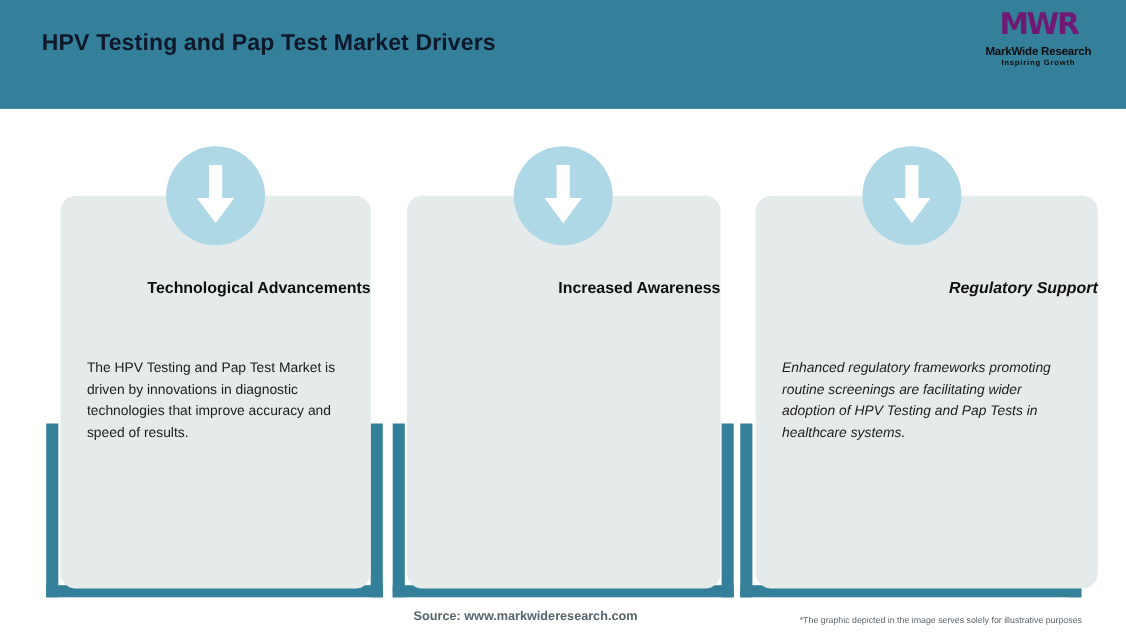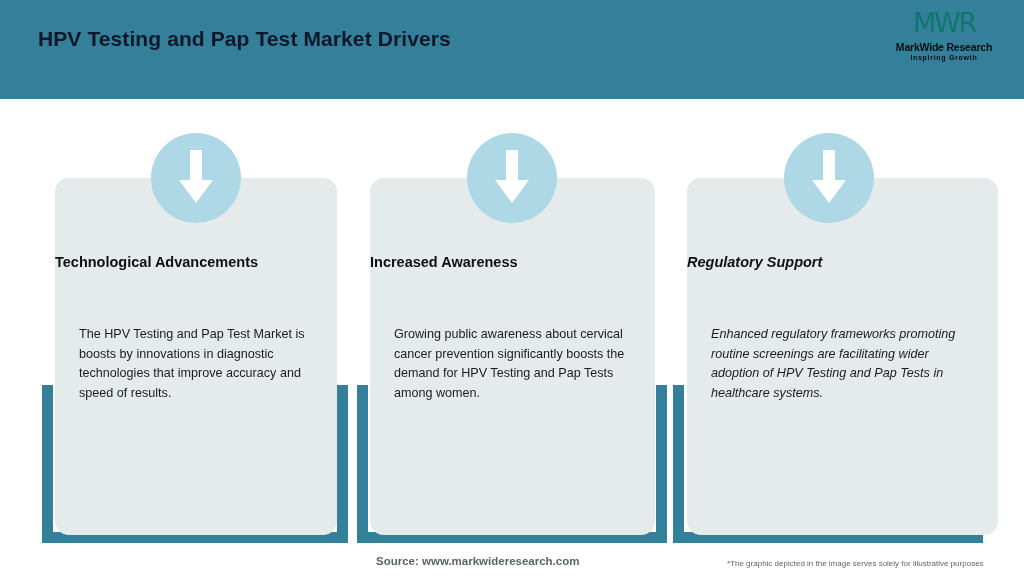--- a/index.html
+++ b/index.html
@@ -41,22 +41,22 @@
     position: absolute;
     right: 28px;
     top: 9px;
     width: 104px;
     text-align: center;
     line-height: 1;
   }
   #logo-mark {
     display: block;
     font-size: 27px;
-    font-weight: normal;
-    color: #0f766e;
+    font-weight: bold;
+    color: #701a75;
     letter-spacing: -2.2px;
     font-family: "DejaVu Sans", sans-serif;
   }
   #logo-name {
     display: block;
     margin-top: 6px;
     font-size: 10.5px;
     font-weight: bold;
     color: #0d0d0d;
     letter-spacing: -0.2px;
@@ -108,21 +108,21 @@
     top: 38px;
     background: #e5eaeb;
     border-radius: 14px;
     box-sizing: border-box;
   }
   .card-title {
     position: absolute;
     left: 0;
     right: 0;
     top: 76px;
-    text-align: left;
+    text-align: right;
     font-size: 14.5px;
     font-weight: bold;
     color: #101010;
   }
   .card-body {
     position: absolute;
     left: 24px;
     top: 147px;
     font-size: 12.6px;
     line-height: 19.5px;
@@ -184,38 +184,37 @@
       <div class="bar-right"></div>
       <div class="bar-bottom" style="width:306px;"></div>
     </div>
     <div class="card" style="left:13px; width:282px; height:357px;">
       <div class="icon-circle" style="left:96px;">
         <svg width="36" height="56" viewBox="0 0 36 56" aria-hidden="true">
           <polygon points="12,0 24,0 24,30 35,30 18,53 1,30 12,30" fill="#ffffff"></polygon>
         </svg>
       </div>
       <div class="card-title">Technological Advancements</div>
-      <div class="card-body" style="width:240px;">The HPV Testing and Pap Test Market is boosts by innovations in diagnostic technologies that improve accuracy and speed of results.</div>
+      <div class="card-body" style="width:240px;">The HPV Testing and Pap Test Market is driven by innovations in diagnostic technologies that improve accuracy and speed of results.</div>
     </div>
   </div>
 
   <div class="column" style="left:357px; width:310px;">
     <div class="bracket" style="width:310px;">
       <div class="bar-left"></div>
       <div class="bar-right"></div>
       <div class="bar-bottom" style="width:310px;"></div>
     </div>
     <div class="card" style="left:13px; width:285px; height:357px;">
       <div class="icon-circle" style="left:97px;">
         <svg width="36" height="56" viewBox="0 0 36 56" aria-hidden="true">
           <polygon points="12,0 24,0 24,30 35,30 18,53 1,30 12,30" fill="#ffffff"></polygon>
         </svg>
       </div>
       <div class="card-title">Increased Awareness</div>
-      <div class="card-body" style="width:246px;">Growing public awareness about cervical cancer prevention significantly boosts the demand for HPV Testing and Pap Tests among women.</div>
     </div>
   </div>
 
   <div class="column" style="left:673px; width:310px;">
     <div class="bracket" style="width:310px;">
       <div class="bar-left"></div>
       <div class="bar-right"></div>
       <div class="bar-bottom" style="width:310px;"></div>
     </div>
     <div class="card" style="left:14px; width:311px; height:357px;font-style:italic;">

